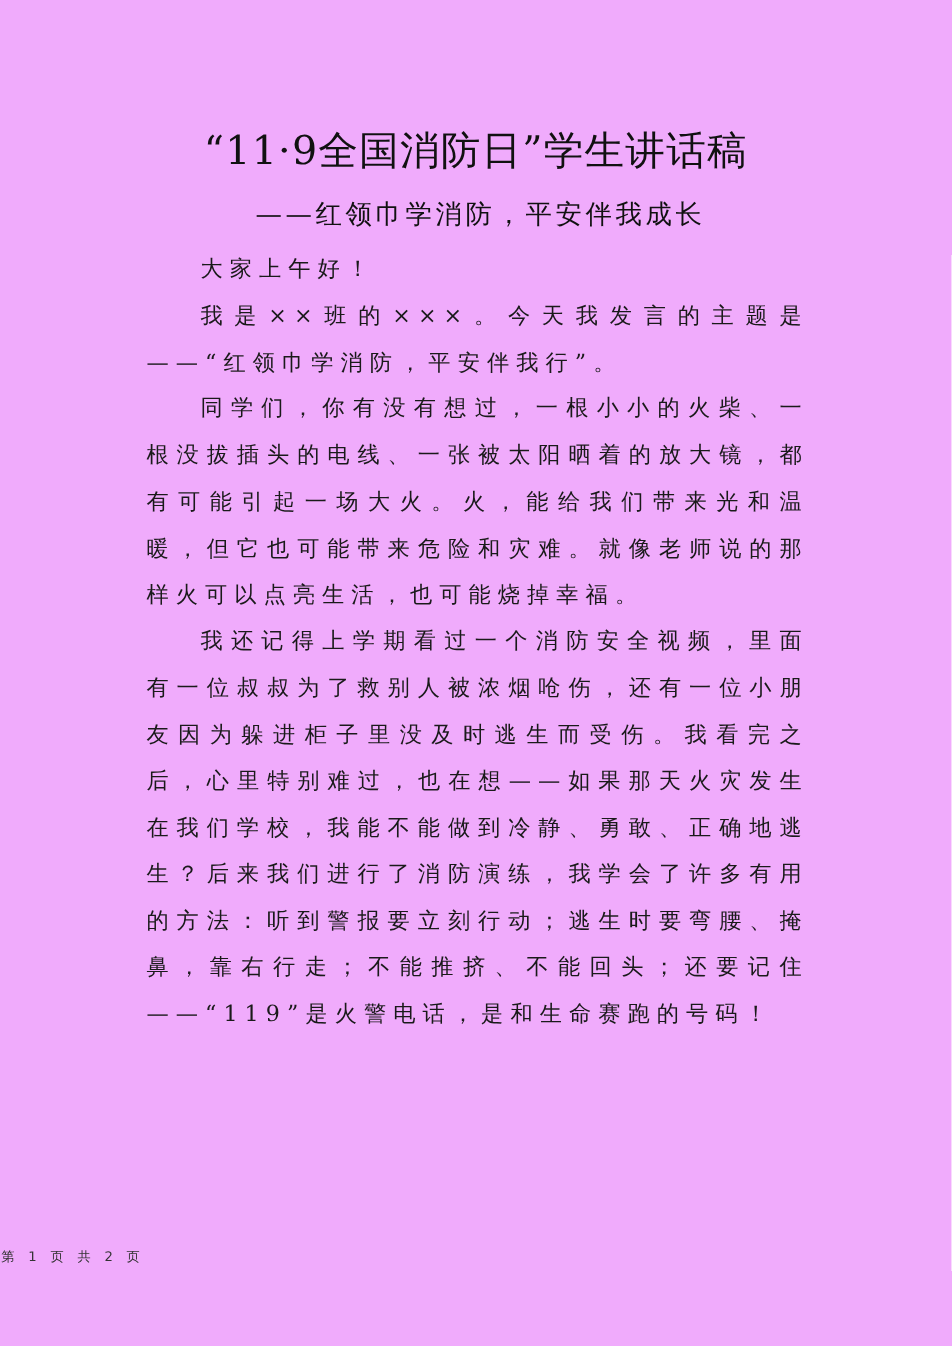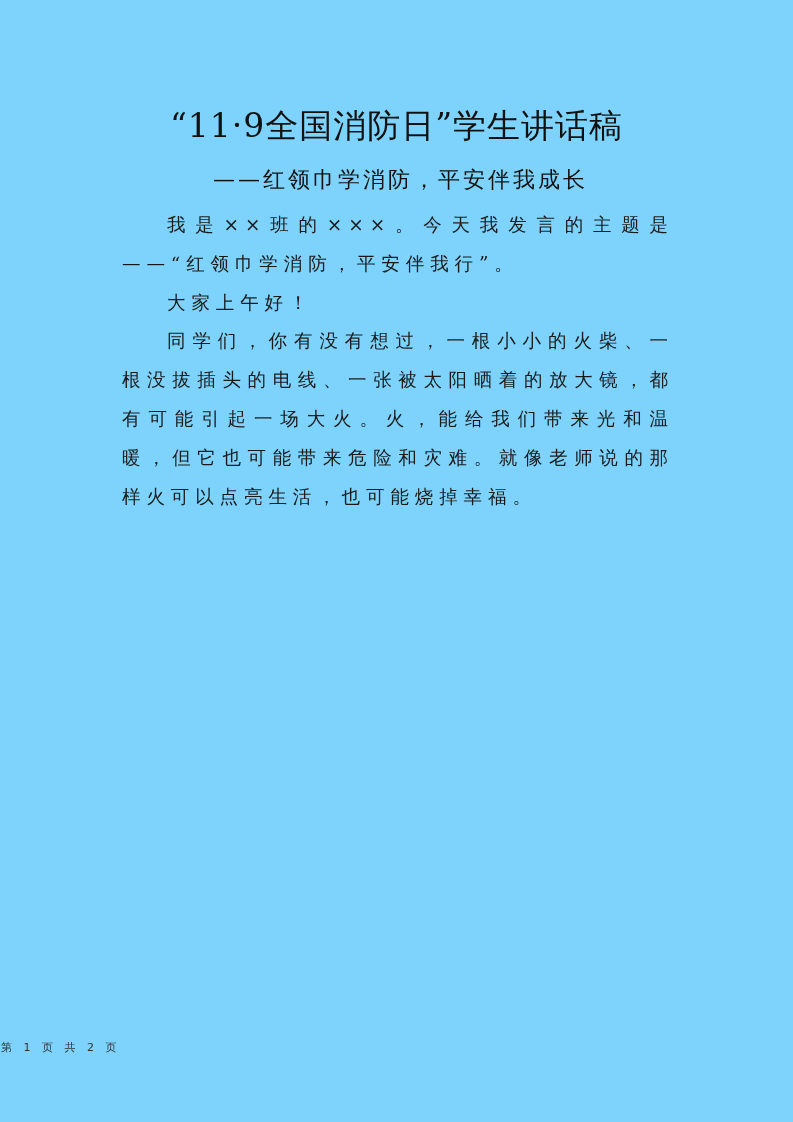--- a/index.html
+++ b/index.html
@@ -13,21 +13,21 @@
     position: relative;
     overflow: hidden;
     font-family: "DejaVu Serif", "Liberation Serif", serif;
     color: #111111;
   }
   .page {
     position: absolute;
     left: 0; top: 0;
     width: 793px;
     height: 1122px;
-    background: #7dd3fc;
+    background: #f0abfc;
   }
   .title {
     position: absolute;
     top: 104px;
     left: 0;
     width: 793px;
     text-align: center;
     font-size: 33px;
     line-height: 44px;
     letter-spacing: 1px;
@@ -79,23 +79,24 @@
   .footer span { margin: 0 1px; }
 </style>
 </head>
 <body>
 
 <div class="page">
   <div class="title">“11·9全国消防日”学生讲话稿</div>
   <div class="subtitle">——红领巾学消防，平安伴我成长</div>
 
   <div class="body">
+    <p class="indent">大家上午好！</p>
     <p class="indent">我是××班的×××。今天我发言的主题是——“红领巾学消防，平安伴我行”。</p>
-    <p class="indent">大家上午好！</p>
     <p class="indent">同学们，你有没有想过，一根小小的火柴、一根没拔插头的电线、一张被太阳晒着的放大镜，都有可能引起一场大火。火，能给我们带来光和温暖，但它也可能带来危险和灾难。就像老师说的那样火可以点亮生活，也可能烧掉幸福。</p>
+    <p class="indent">我还记得上学期看过一个消防安全视频，里面有一位叔叔为了救别人被浓烟呛伤，还有一位小朋友因为躲进柜子里没及时逃生而受伤。我看完之后，心里特别难过，也在想——如果那天火灾发生在我们学校，我能不能做到冷静、勇敢、正确地逃生？后来我们进行了消防演练，我学会了许多有用的方法：听到警报要立刻行动；逃生时要弯腰、掩鼻，靠右行走；不能推挤、不能回头；还要记住——“119”是火警电话，是和生命赛跑的号码！</p>
   </div>
 
   <div class="footer">
     <span>第</span>
     <span>1</span>
     <span>页</span>
     <span>共</span>
     <span>2</span>
     <span>页</span>
   </div>

